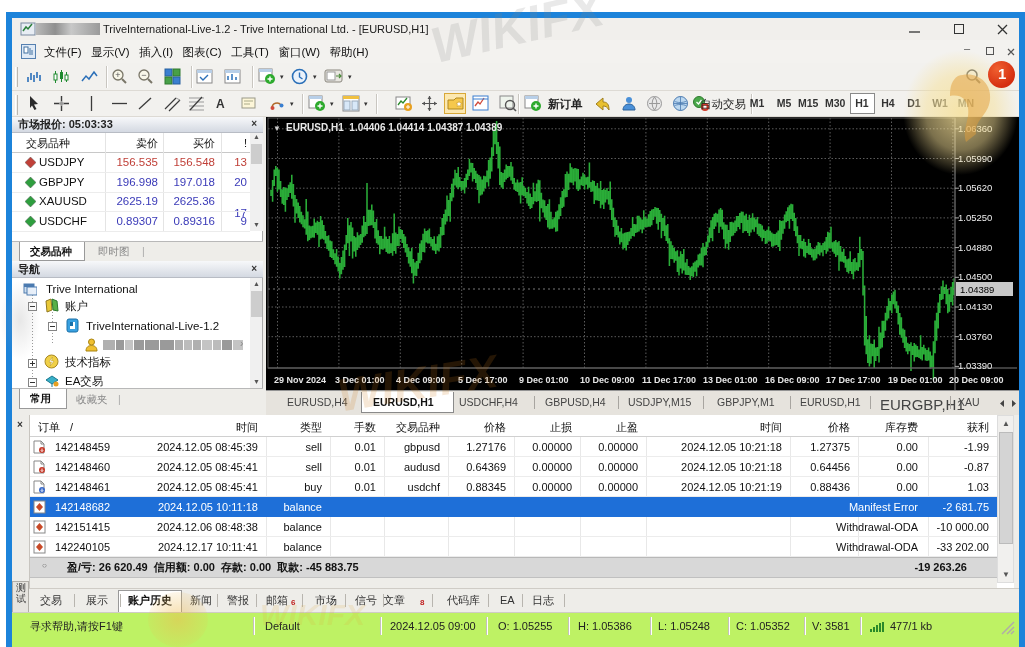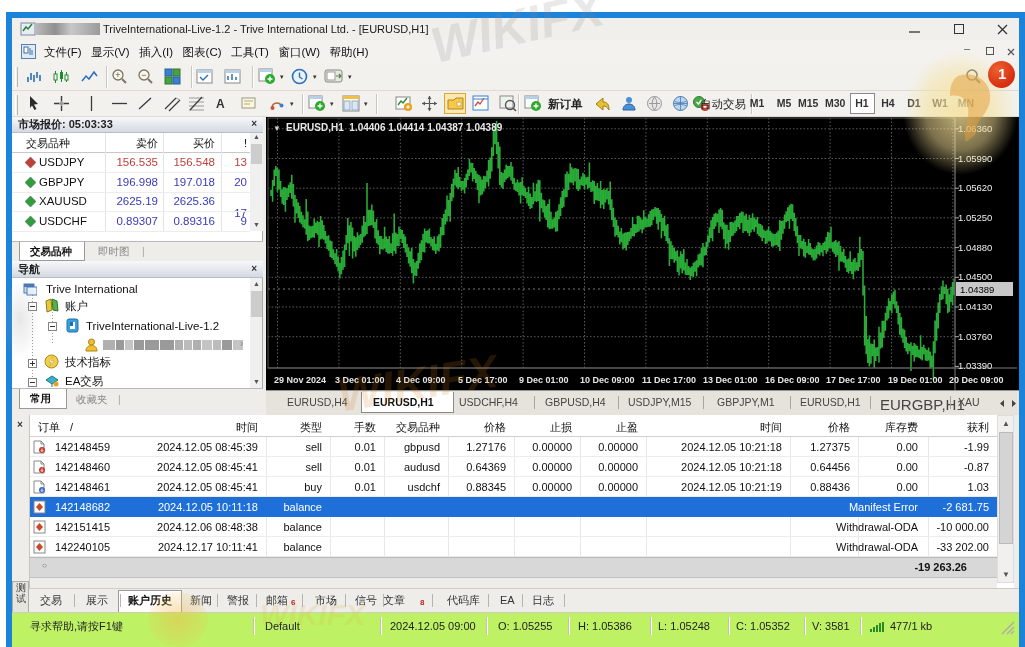--- a/index.html
+++ b/index.html
@@ -546,20 +546,21 @@
         <path d="M6.5 3L10 7l-3.5 4L3 7z" fill="#c84a28"></path>
       </svg>
 <span class="abs" style="left:43px;top:126px;font-size:11px;color:#111;font-weight:normal;white-space:nowrap;">142240105</span>
 <span class="abs" style="right:761px;top:126px;font-size:11px;color:#111;font-weight:normal;white-space:nowrap;">2024.12.17 10:11:41</span>
 <span class="abs" style="right:697px;top:126px;font-size:11px;color:#111;font-weight:normal;white-space:nowrap;">balance</span>
 <span class="abs" style="right:101px;top:126px;font-size:11px;color:#111;font-weight:normal;white-space:nowrap;">Withdrawal-ODA</span>
 <span class="abs" style="right:30px;top:126px;font-size:11px;color:#111;font-weight:normal;white-space:nowrap;">-33 202.00</span>
 <div class="abs" style="left:18px;top:141px;width:967px;height:1px;background:#ececec"></div>
 <div class="abs" style="left:18px;top:142px;width:967px;height:20px;background:#d8d8d8;border-top:1px solid #b8b8b8">
         <span class="abs" style="left:12px;top:3px;font-size:8px;color:#666;font-weight:normal;white-space:nowrap;">○</span>
+        <span class="abs" style="left:37px;top:3px;font-size:11px;color:#111;font-weight:bold;white-space:nowrap;">盈/亏: 26 620.49&nbsp;&nbsp;信用额: 0.00&nbsp;&nbsp;存款: 0.00&nbsp;&nbsp;取款: -45 883.75</span>
         <span class="abs" style="right:30px;top:3px;font-size:11px;color:#111;font-weight:bold;white-space:nowrap;">-19 263.26</span>
       </div>
 <div class="abs" style="left:18px;top:162px;width:967px;height:11px;background:#eeede9;border-top:1px solid #c0c0c0"></div>
 <div class="abs" style="left:985px;top:0px;width:17px;height:168px;background:#f1f0ee;border:1px solid #ddd">
         <span class="abs" style="left:4px;top:3px;font-size:8px;color:#555">▲</span>
         <div class="abs" style="left:1px;top:16px;width:14px;height:112px;background:#d4d4d4;border:1px solid #bbb"></div>
         <span class="abs" style="left:4px;top:154px;font-size:8px;color:#555">▼</span>
       </div>
 <div class="abs" style="left:1002px;top:0px;width:5px;height:173px;background:#eeede9"></div>
 </div>

